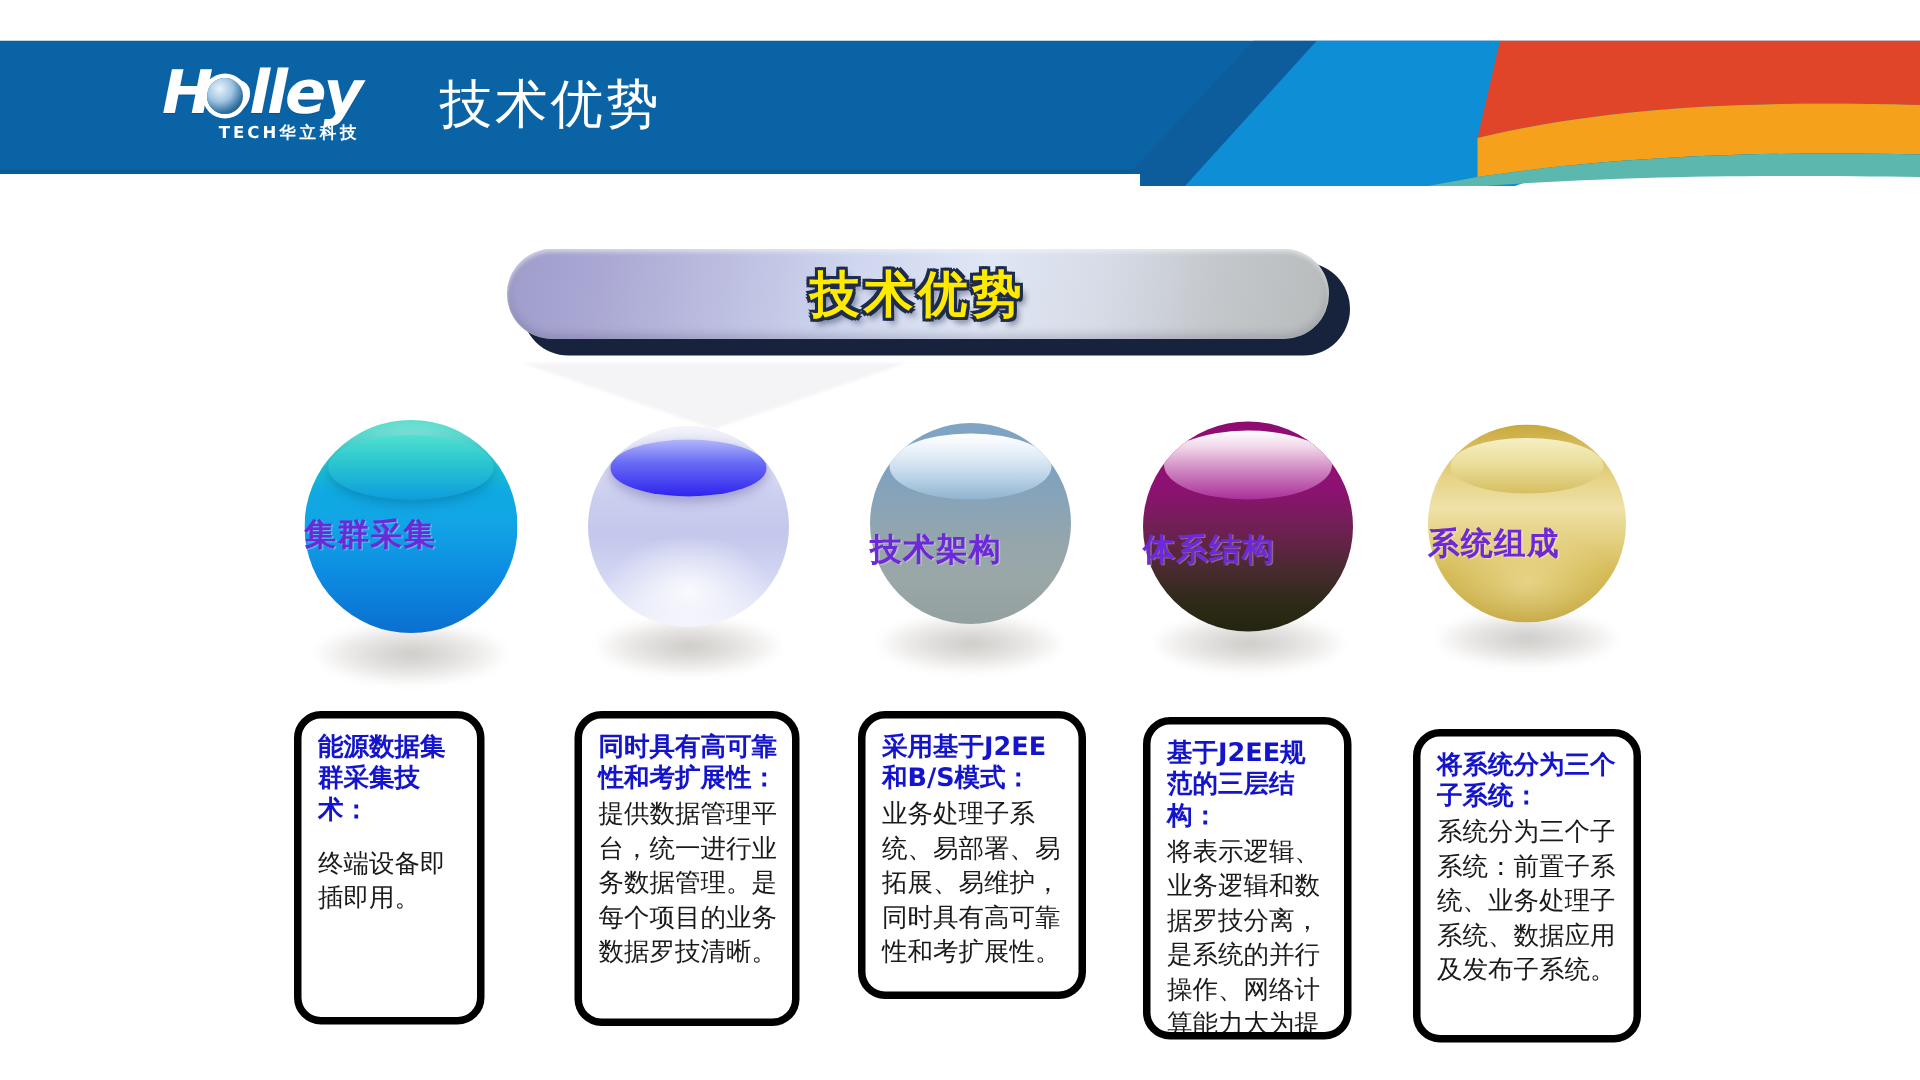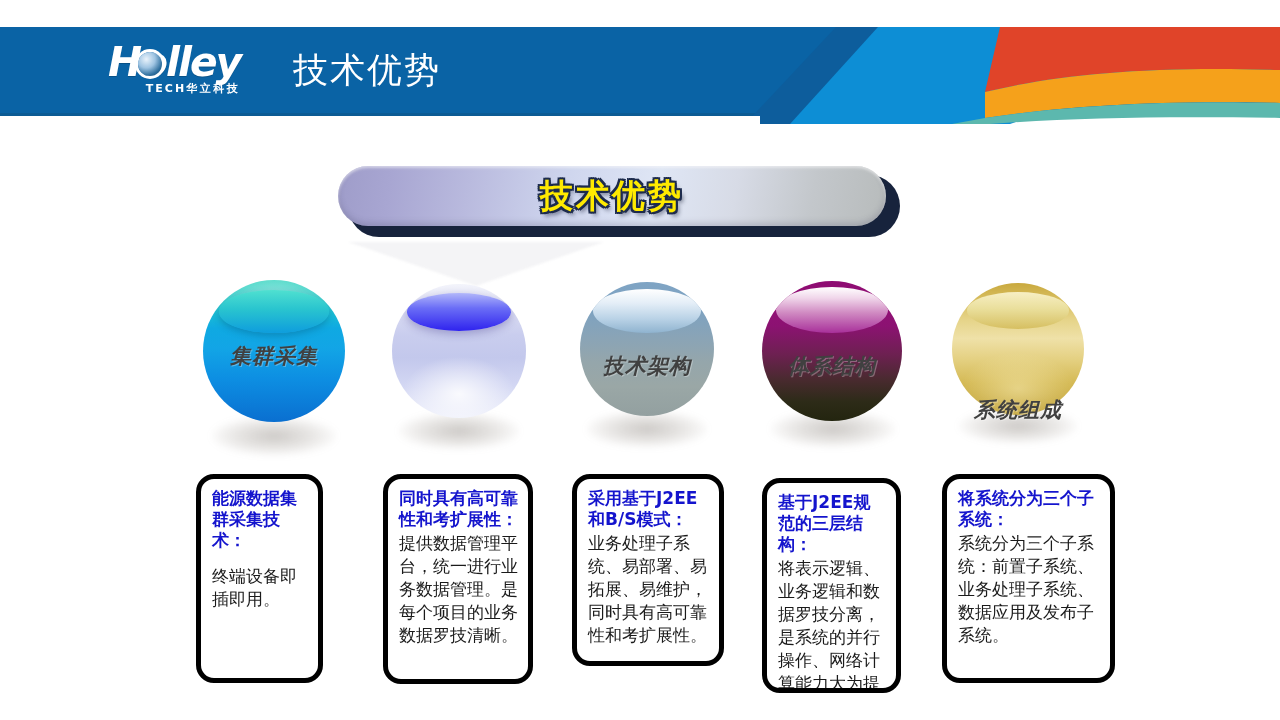--- a/index.html
+++ b/index.html
@@ -199,28 +199,26 @@
     filter: blur(3px);
   }
   .sphere {
     position: absolute;
     border-radius: 50%;
     overflow: hidden;
   }
   .sphere-label {
     position: absolute;
     width: 100%;
-    text-align: center;
     font-size: 21px;
     font-weight: bold;
     letter-spacing: 1px;
-    color: #404040;
+    color: #6d28d9;
     text-shadow: 1px 1px 0 rgba(255,255,255,0.30);
     white-space: nowrap;
-    font-style: italic;
   }
 
   
   #sphere-1 .sphere {
     background:
       radial-gradient(ellipse 62% 34% at 50% 14%, rgba(255,255,255,0.55) 0%, rgba(255,255,255,0.0) 72%),
       linear-gradient(180deg, #2fd3bd 0%, #22c6ca 16%, #17b8d8 26%,
                               #0fa9e2 34%, #12a5e6 48%, #0d8ee2 70%, #0a6fd0 100%);
   }
   #sphere-1 .cap {
@@ -402,21 +400,21 @@
       <div class="cap"></div>
     </div>
     <div class="sphere-label" style="top:72px;">体系结构</div>
   </div>
 
   <div id="sphere-5" class="sphere-slot" style="left:952px; width:132px; height:190px;">
     <div class="sphere-shadow" style="left:6px; top:128px; width:120px; height:36px;"></div>
     <div class="sphere" style="left:0; top:3px; width:132px; height:132px;">
       <div class="cap"></div>
     </div>
-    <div class="sphere-label" style="top:68px;margin-top:48px;">系统组成</div>
+    <div class="sphere-label" style="top:68px;">系统组成</div>
   </div>
 
   <div class="info-box" style="left:196px; top:474px; width:127px; height:209px;">
     <p class="info-title">能源数据集群采集技术：</p>
     <p class="info-body spaced">终端设备即插即用。</p>
   </div>
 
   <div class="info-box" style="left:383px; top:474px; width:150px; height:210px;">
     <p class="info-title">同时具有高可靠性和考扩展性：</p>
     <p class="info-body">提供数据管理平台，统一进行业务数据管理。是每个项目的业务数据罗技清晰。</p>
@@ -425,18 +423,18 @@
   <div class="info-box" style="left:572px; top:474px; width:152px; height:192px;">
     <p class="info-title">采用基于J2EE和B/S模式：</p>
     <p class="info-body">业务处理子系统、易部署、易拓展、易维护，同时具有高可靠性和考扩展性。</p>
   </div>
 
   <div class="info-box" style="left:762px; top:478px; width:139px; height:215px;">
     <p class="info-title">基于J2EE规范的三层结构：</p>
     <p class="info-body">将表示逻辑、业务逻辑和数据罗技分离，是系统的并行操作、网络计算能力大为提高</p>
   </div>
 
-  <div class="info-box" style="left:942px; top:474px; width:173px; height:209px;">
+  <div class="info-box" style="left:942px; top:486px; width:152px; height:209px;">
     <p class="info-title">将系统分为三个子系统：</p>
     <p class="info-body">系统分为三个子系统：前置子系统、业务处理子系统、数据应用及发布子系统。</p>
   </div>
 
 </div>
 
 </body></html>

